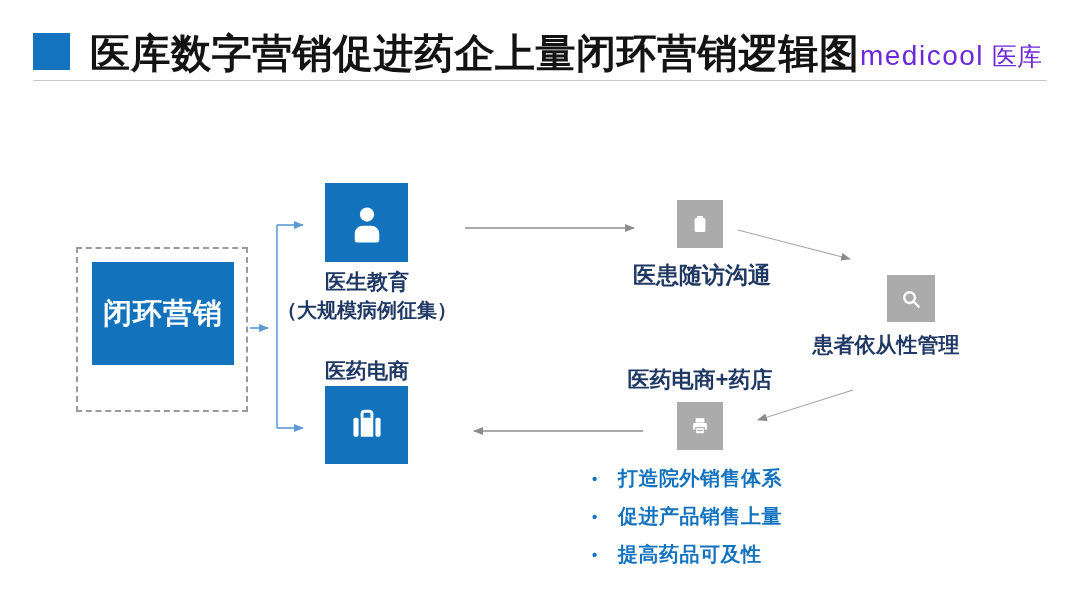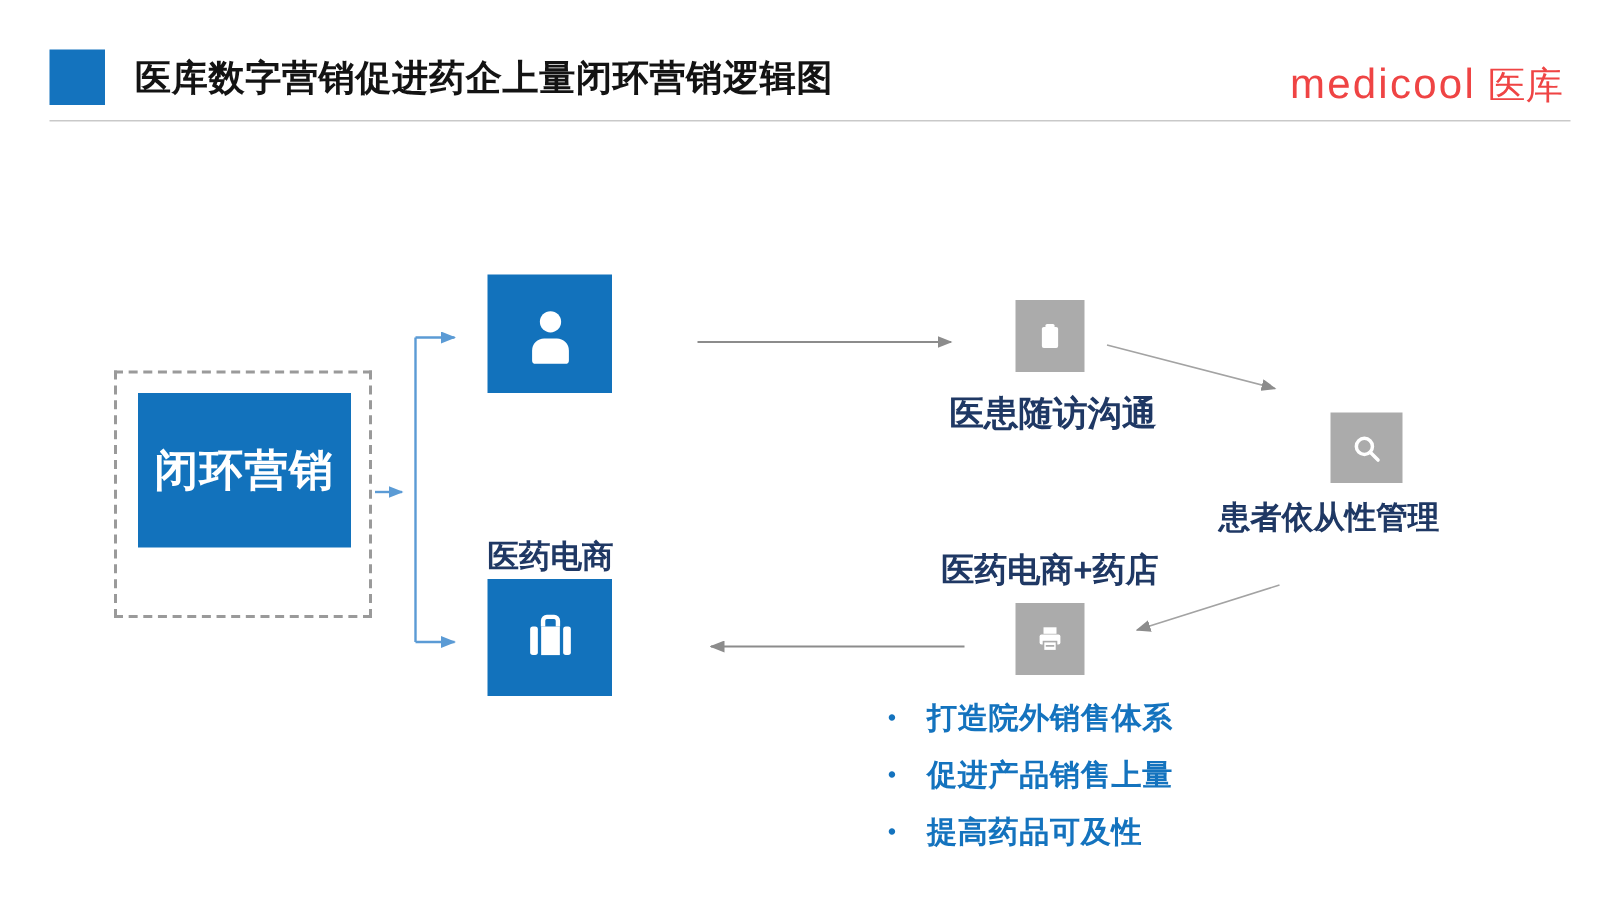--- a/index.html
+++ b/index.html
@@ -4,23 +4,23 @@
 <style>
   html,body{margin:0;padding:0;background:#fff;}
   #stage{
     position:relative;width:1080px;height:608px;background:#ffffff;overflow:hidden;
     font-family:"Liberation Sans","DejaVu Sans",sans-serif;
   }
   
   .title-square{position:absolute;left:33px;top:33px;width:37px;height:37px;background:#1473BE;}
   .page-title{
     position:absolute;left:90px;top:34px;height:38px;line-height:38px;
-    font-size:24px;font-weight:bold;color:#131313;letter-spacing:0.5px;white-space:nowrap;
+    font-size:40px;font-weight:bold;color:#131313;letter-spacing:0.5px;white-space:nowrap;
   }
-  .logo{position:absolute;right:38px;top:40px;white-space:nowrap;color:#ef4444;}
+  .logo{position:absolute;right:38px;top:40px;white-space:nowrap;color:#6d28d9;}
   .logo .brand{font-size:28px;letter-spacing:1.5px;font-weight:normal;}
   .logo .suffix{font-size:25px;margin-left:8px;font-weight:normal;}
   .divider{position:absolute;left:33px;top:80px;width:1014px;height:1px;background:#C9C9C9;}
   
   #connectors{position:absolute;left:0;top:0;width:1080px;height:608px;pointer-events:none;}
   .dashed-frame{position:absolute;left:76px;top:247px;width:172px;height:165px;border:2px dashed #9a9a9a;box-sizing:border-box;}
   .core-box{
     position:absolute;left:92px;top:262px;width:142px;height:103px;background:#1272BC;
     display:flex;align-items:center;justify-content:center;
     color:#fff;font-size:29px;font-weight:bold;letter-spacing:1px;
@@ -84,20 +84,24 @@
   </div>
 
   <div class="icon-box blue box-doctor">
     <span>
       <svg class="icon-svg" width="46" height="46" viewBox="0 0 24 24">
         <circle cx="12" cy="7.6" r="3.7" fill="#fff"></circle>
         <path d="M5.6,21 v-3.4 a4.2,4.2 0 0 1 4.2,-4.2 h4.4 a4.2,4.2 0 0 1 4.2,4.2 V21 a1.2,1.2 0 0 1 -1.2,1.2 h-10.4 a1.2,1.2 0 0 1 -1.2,-1.2 Z" fill="#fff"></path>
       </svg>
     </span>
   </div>
+  <div class="navy-label lbl-doctor">
+    <div>医生教育</div>
+    <div class="sub">（大规模病例征集）</div>
+  </div>
 
   <div class="navy-label lbl-community">医药电商</div>
   <div class="icon-box blue box-community">
     <span>
       <svg class="icon-svg" width="44" height="44" viewBox="0 0 24 24">
         <path d="M9.3,8 V5.9 a1.4,1.4 0 0 1 1.4,-1.4 h2.6 a1.4,1.4 0 0 1 1.4,1.4 V8" fill="none" stroke="#fff" stroke-width="1.6"></path>
         <rect x="4.6" y="8" width="2.8" height="10.4" rx="1" fill="#fff"></rect>
         <rect x="8.6" y="8" width="6.8" height="10.4" fill="#fff"></rect>
         <rect x="16.6" y="8" width="2.8" height="10.4" rx="1" fill="#fff"></rect>
       </svg>

